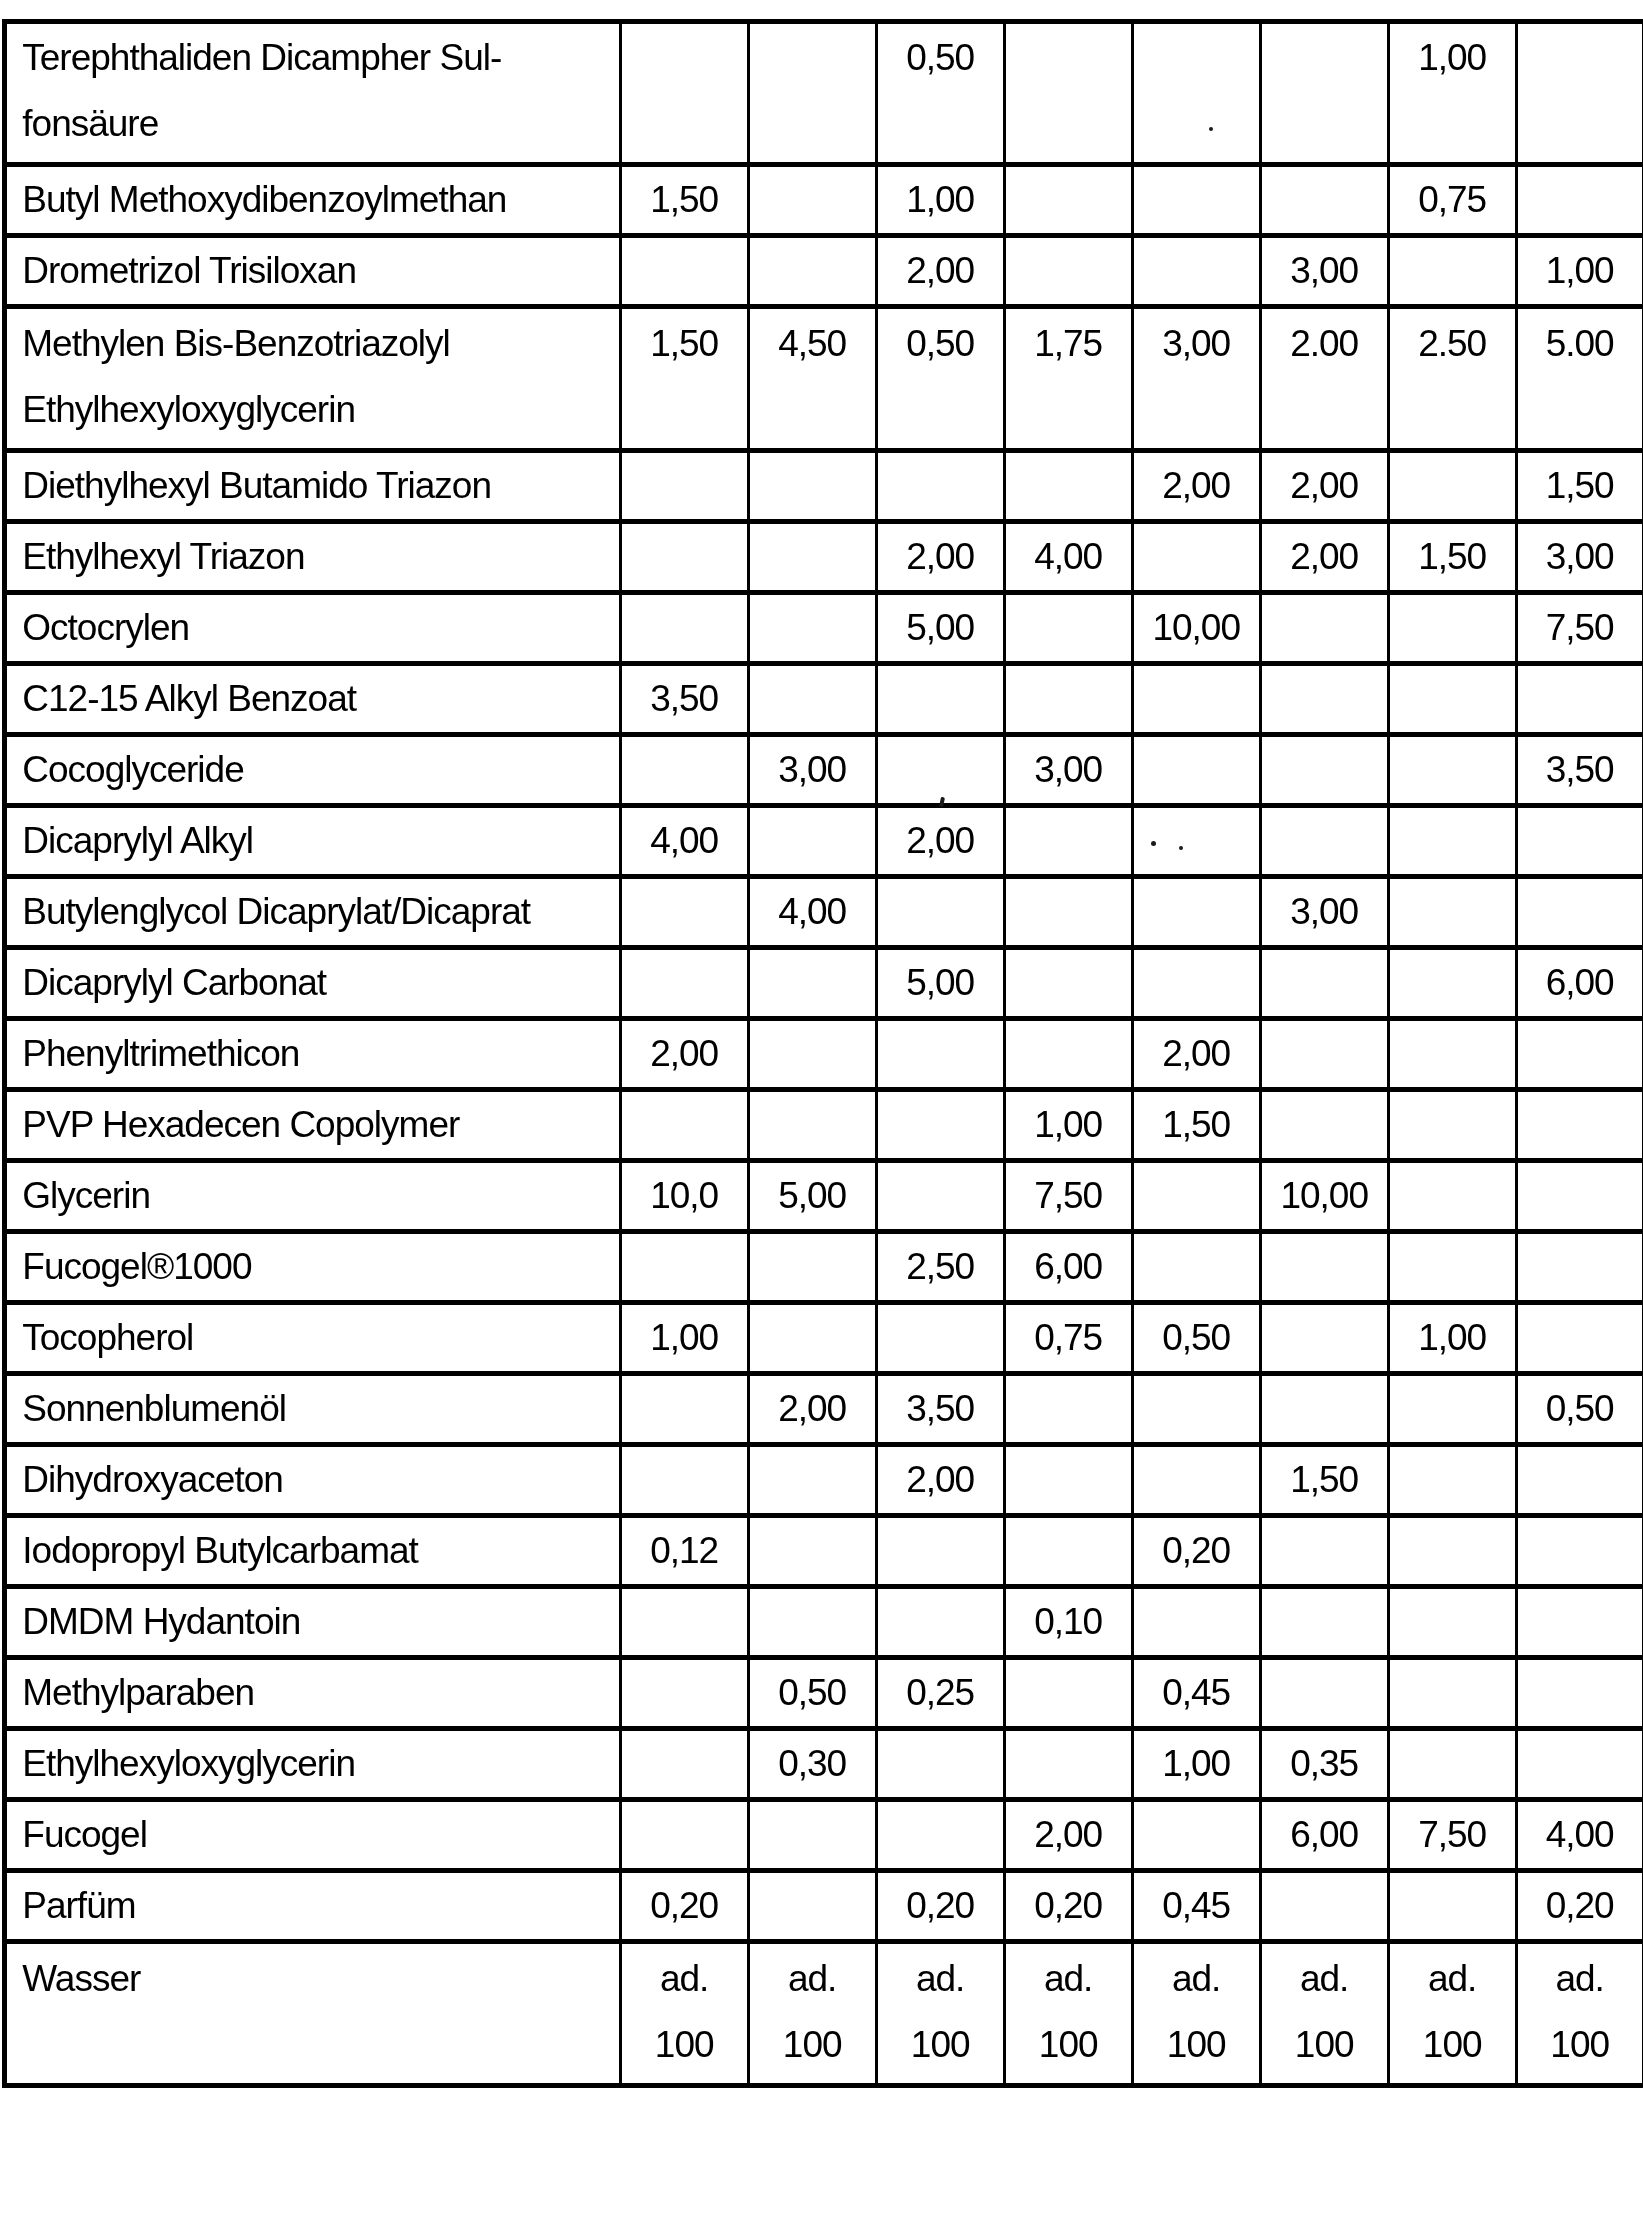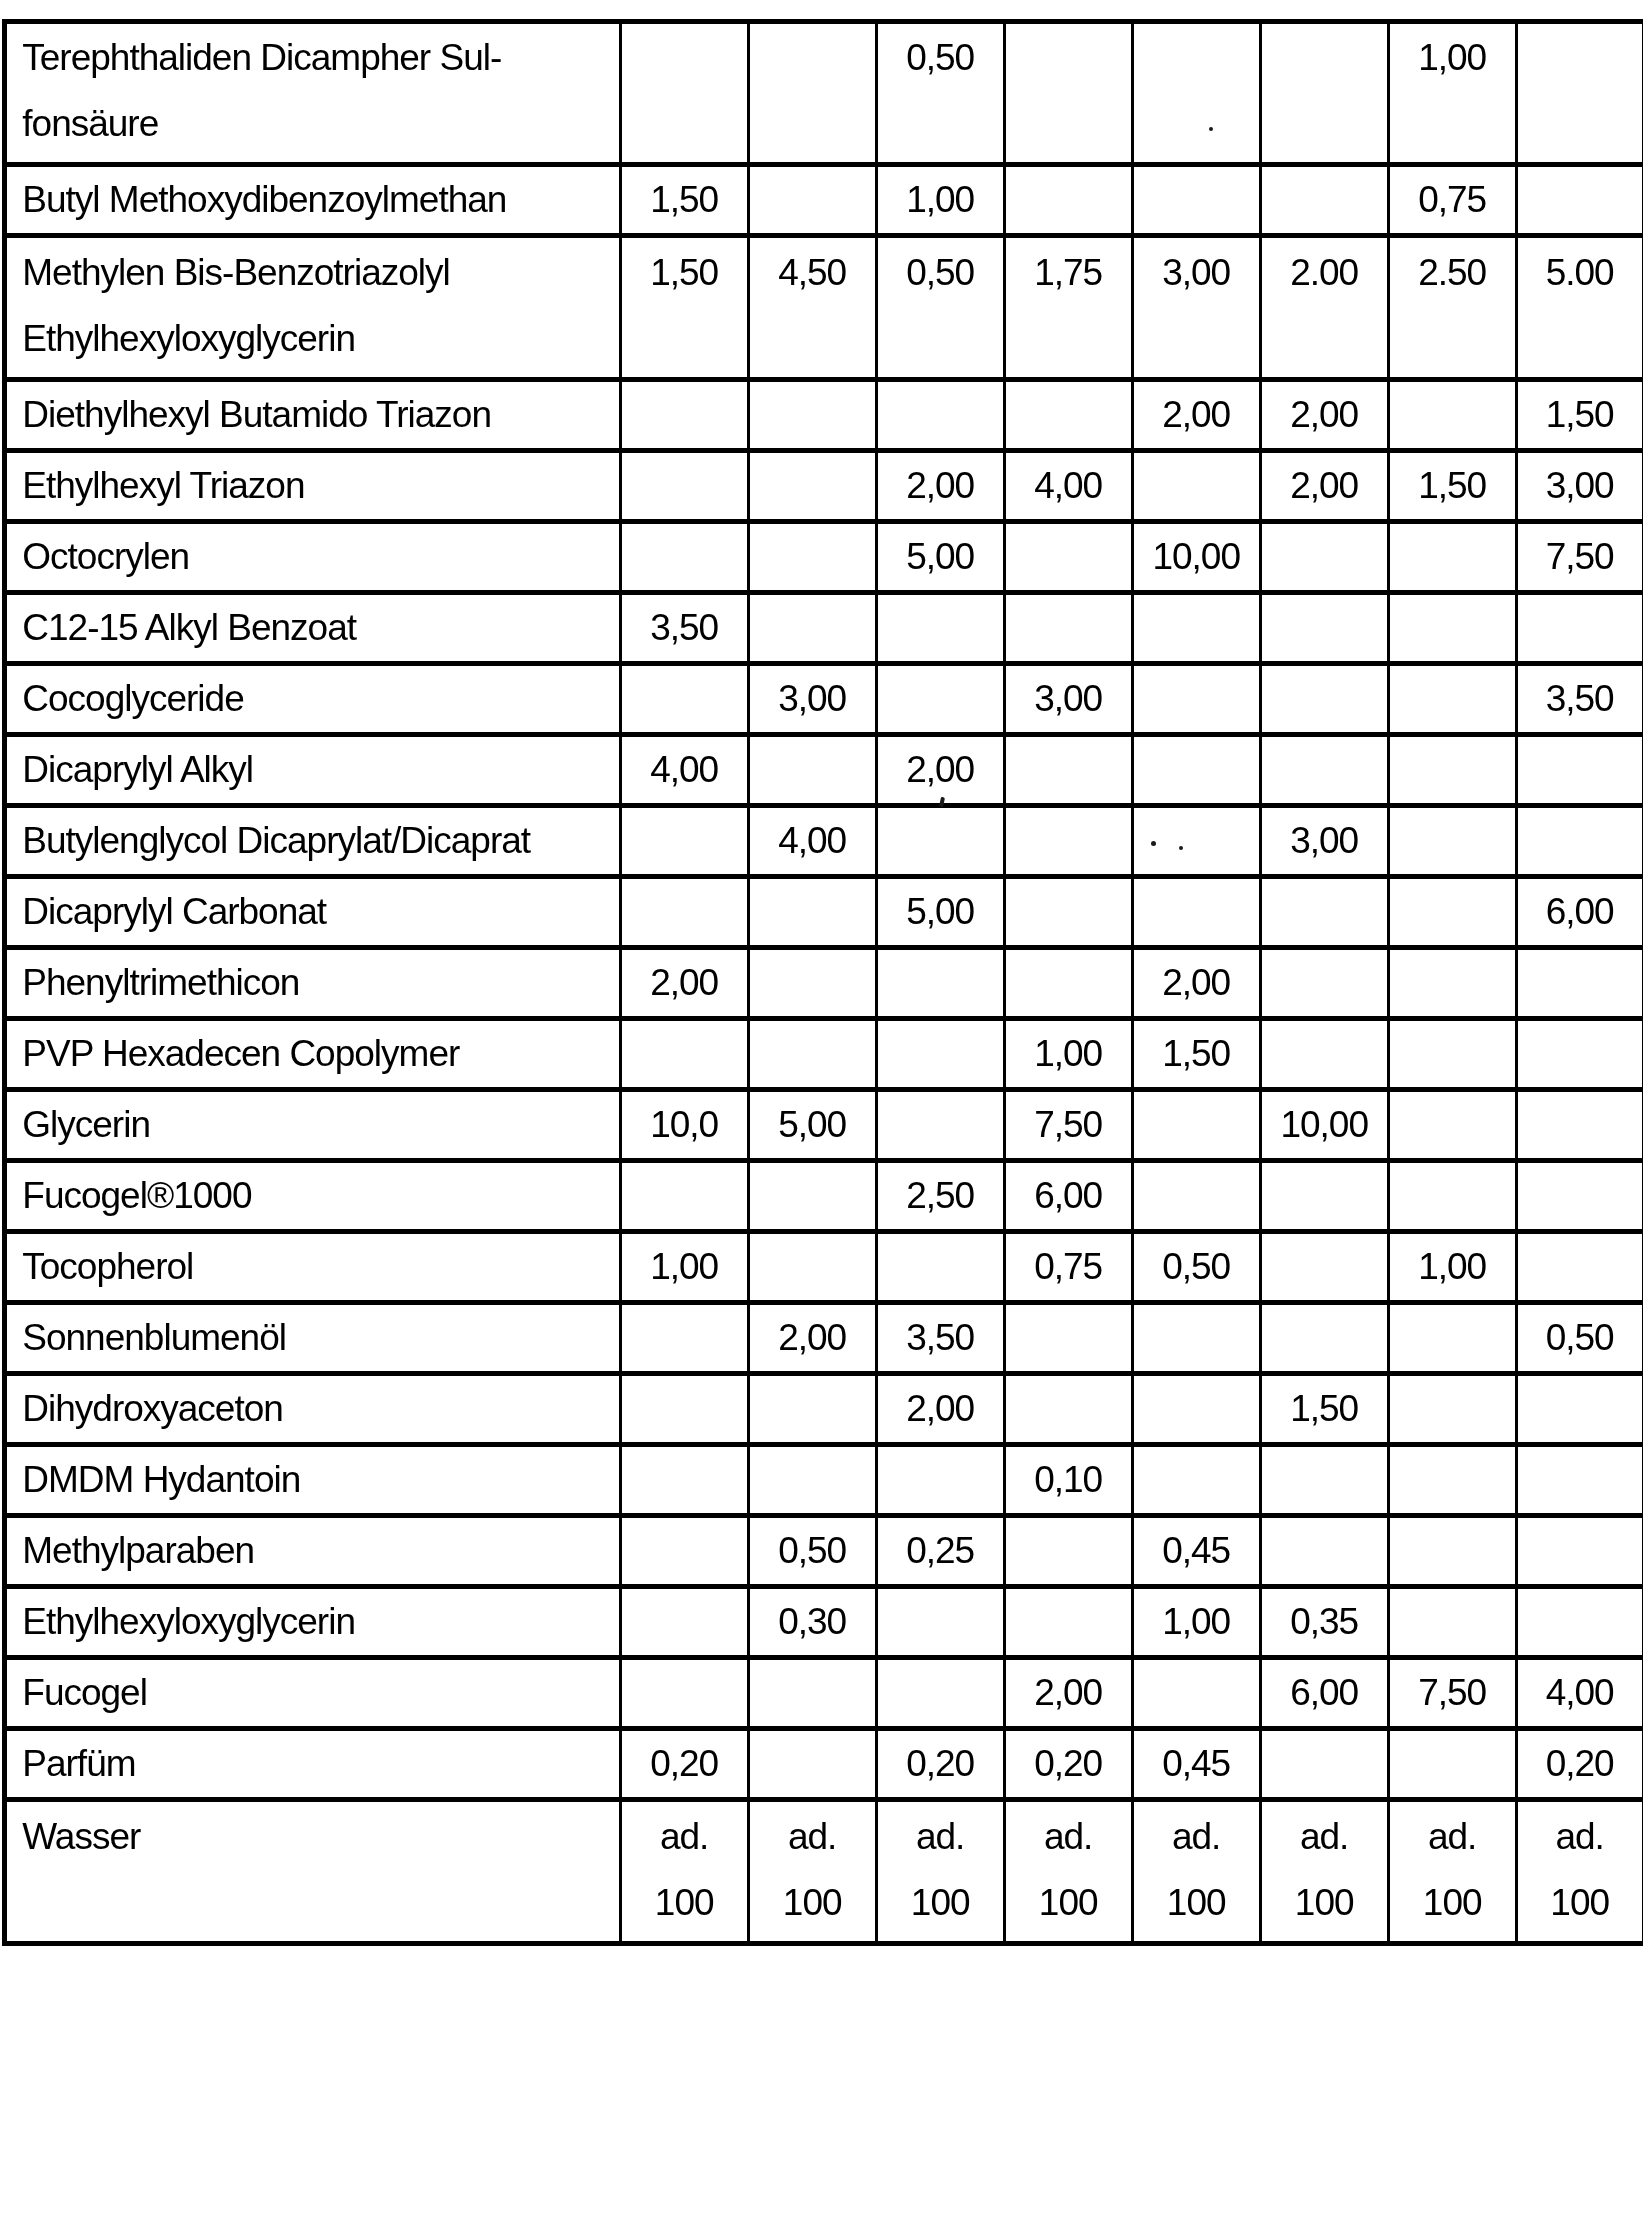--- a/index.html
+++ b/index.html
@@ -104,20 +104,31 @@
           <td class="name-cell">Butyl Methoxydibenzoylmethan</td>
           <td class="value-cell">1,50</td>
           <td class="value-cell"></td>
           <td class="value-cell">1,00</td>
           <td class="value-cell"></td>
           <td class="value-cell"></td>
           <td class="value-cell"></td>
           <td class="value-cell">0,75</td>
           <td class="value-cell"></td>
         </tr>
+        <tr>
+          <td class="name-cell">Drometrizol Trisiloxan</td>
+          <td class="value-cell"></td>
+          <td class="value-cell"></td>
+          <td class="value-cell">2,00</td>
+          <td class="value-cell"></td>
+          <td class="value-cell"></td>
+          <td class="value-cell">3,00</td>
+          <td class="value-cell"></td>
+          <td class="value-cell">1,00</td>
+        </tr>
         <tr class="tall">
           <td class="name-cell">Methylen Bis-Benzotriazolyl
 Ethylhexyloxyglycerin</td>
           <td class="value-cell">1,50</td>
           <td class="value-cell">4,50</td>
           <td class="value-cell">0,50</td>
           <td class="value-cell">1,75</td>
           <td class="value-cell">3,00</td>
           <td class="value-cell">2.00</td>
           <td class="value-cell">2.50</td>
@@ -278,20 +289,31 @@
           <td class="value-cell">0,50</td>
         </tr>
         <tr>
           <td class="name-cell">Dihydroxyaceton</td>
           <td class="value-cell"></td>
           <td class="value-cell"></td>
           <td class="value-cell">2,00</td>
           <td class="value-cell"></td>
           <td class="value-cell"></td>
           <td class="value-cell">1,50</td>
+          <td class="value-cell"></td>
+          <td class="value-cell"></td>
+        </tr>
+        <tr>
+          <td class="name-cell">Iodopropyl Butylcarbamat</td>
+          <td class="value-cell">0,12</td>
+          <td class="value-cell"></td>
+          <td class="value-cell"></td>
+          <td class="value-cell"></td>
+          <td class="value-cell">0,20</td>
+          <td class="value-cell"></td>
           <td class="value-cell"></td>
           <td class="value-cell"></td>
         </tr>
         <tr>
           <td class="name-cell">DMDM Hydantoin</td>
           <td class="value-cell"></td>
           <td class="value-cell"></td>
           <td class="value-cell"></td>
           <td class="value-cell">0,10</td>
           <td class="value-cell"></td>

